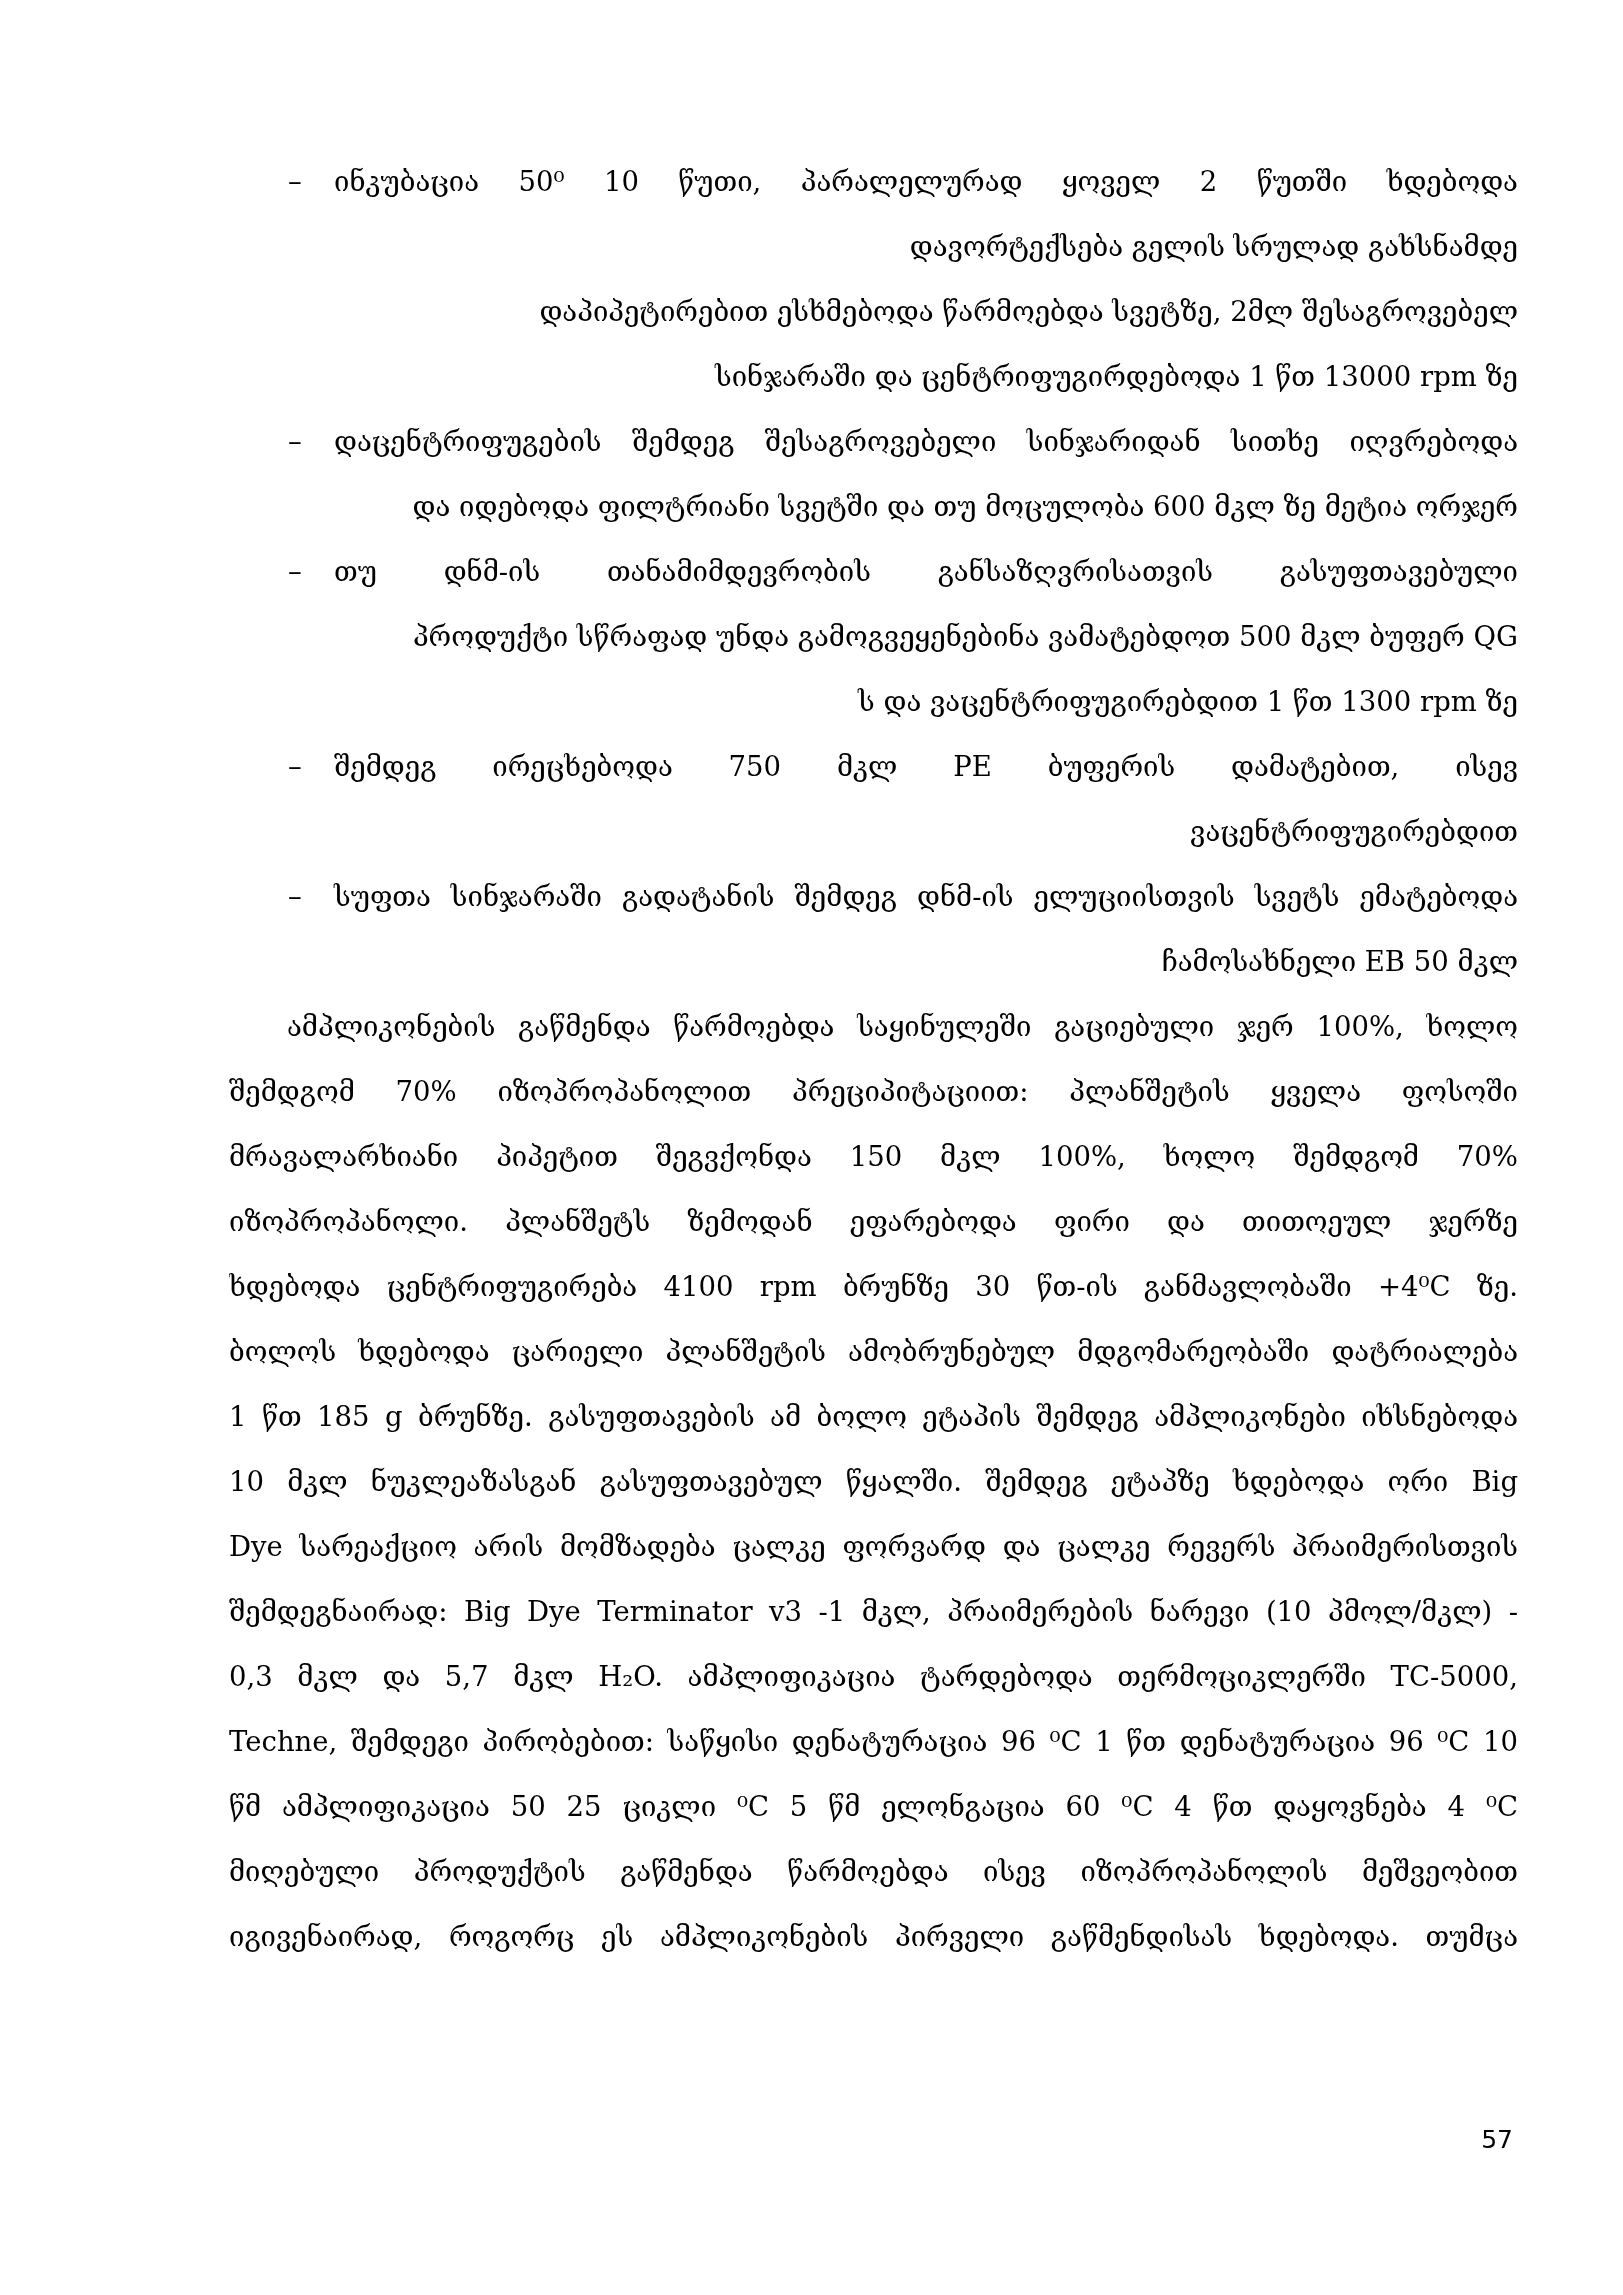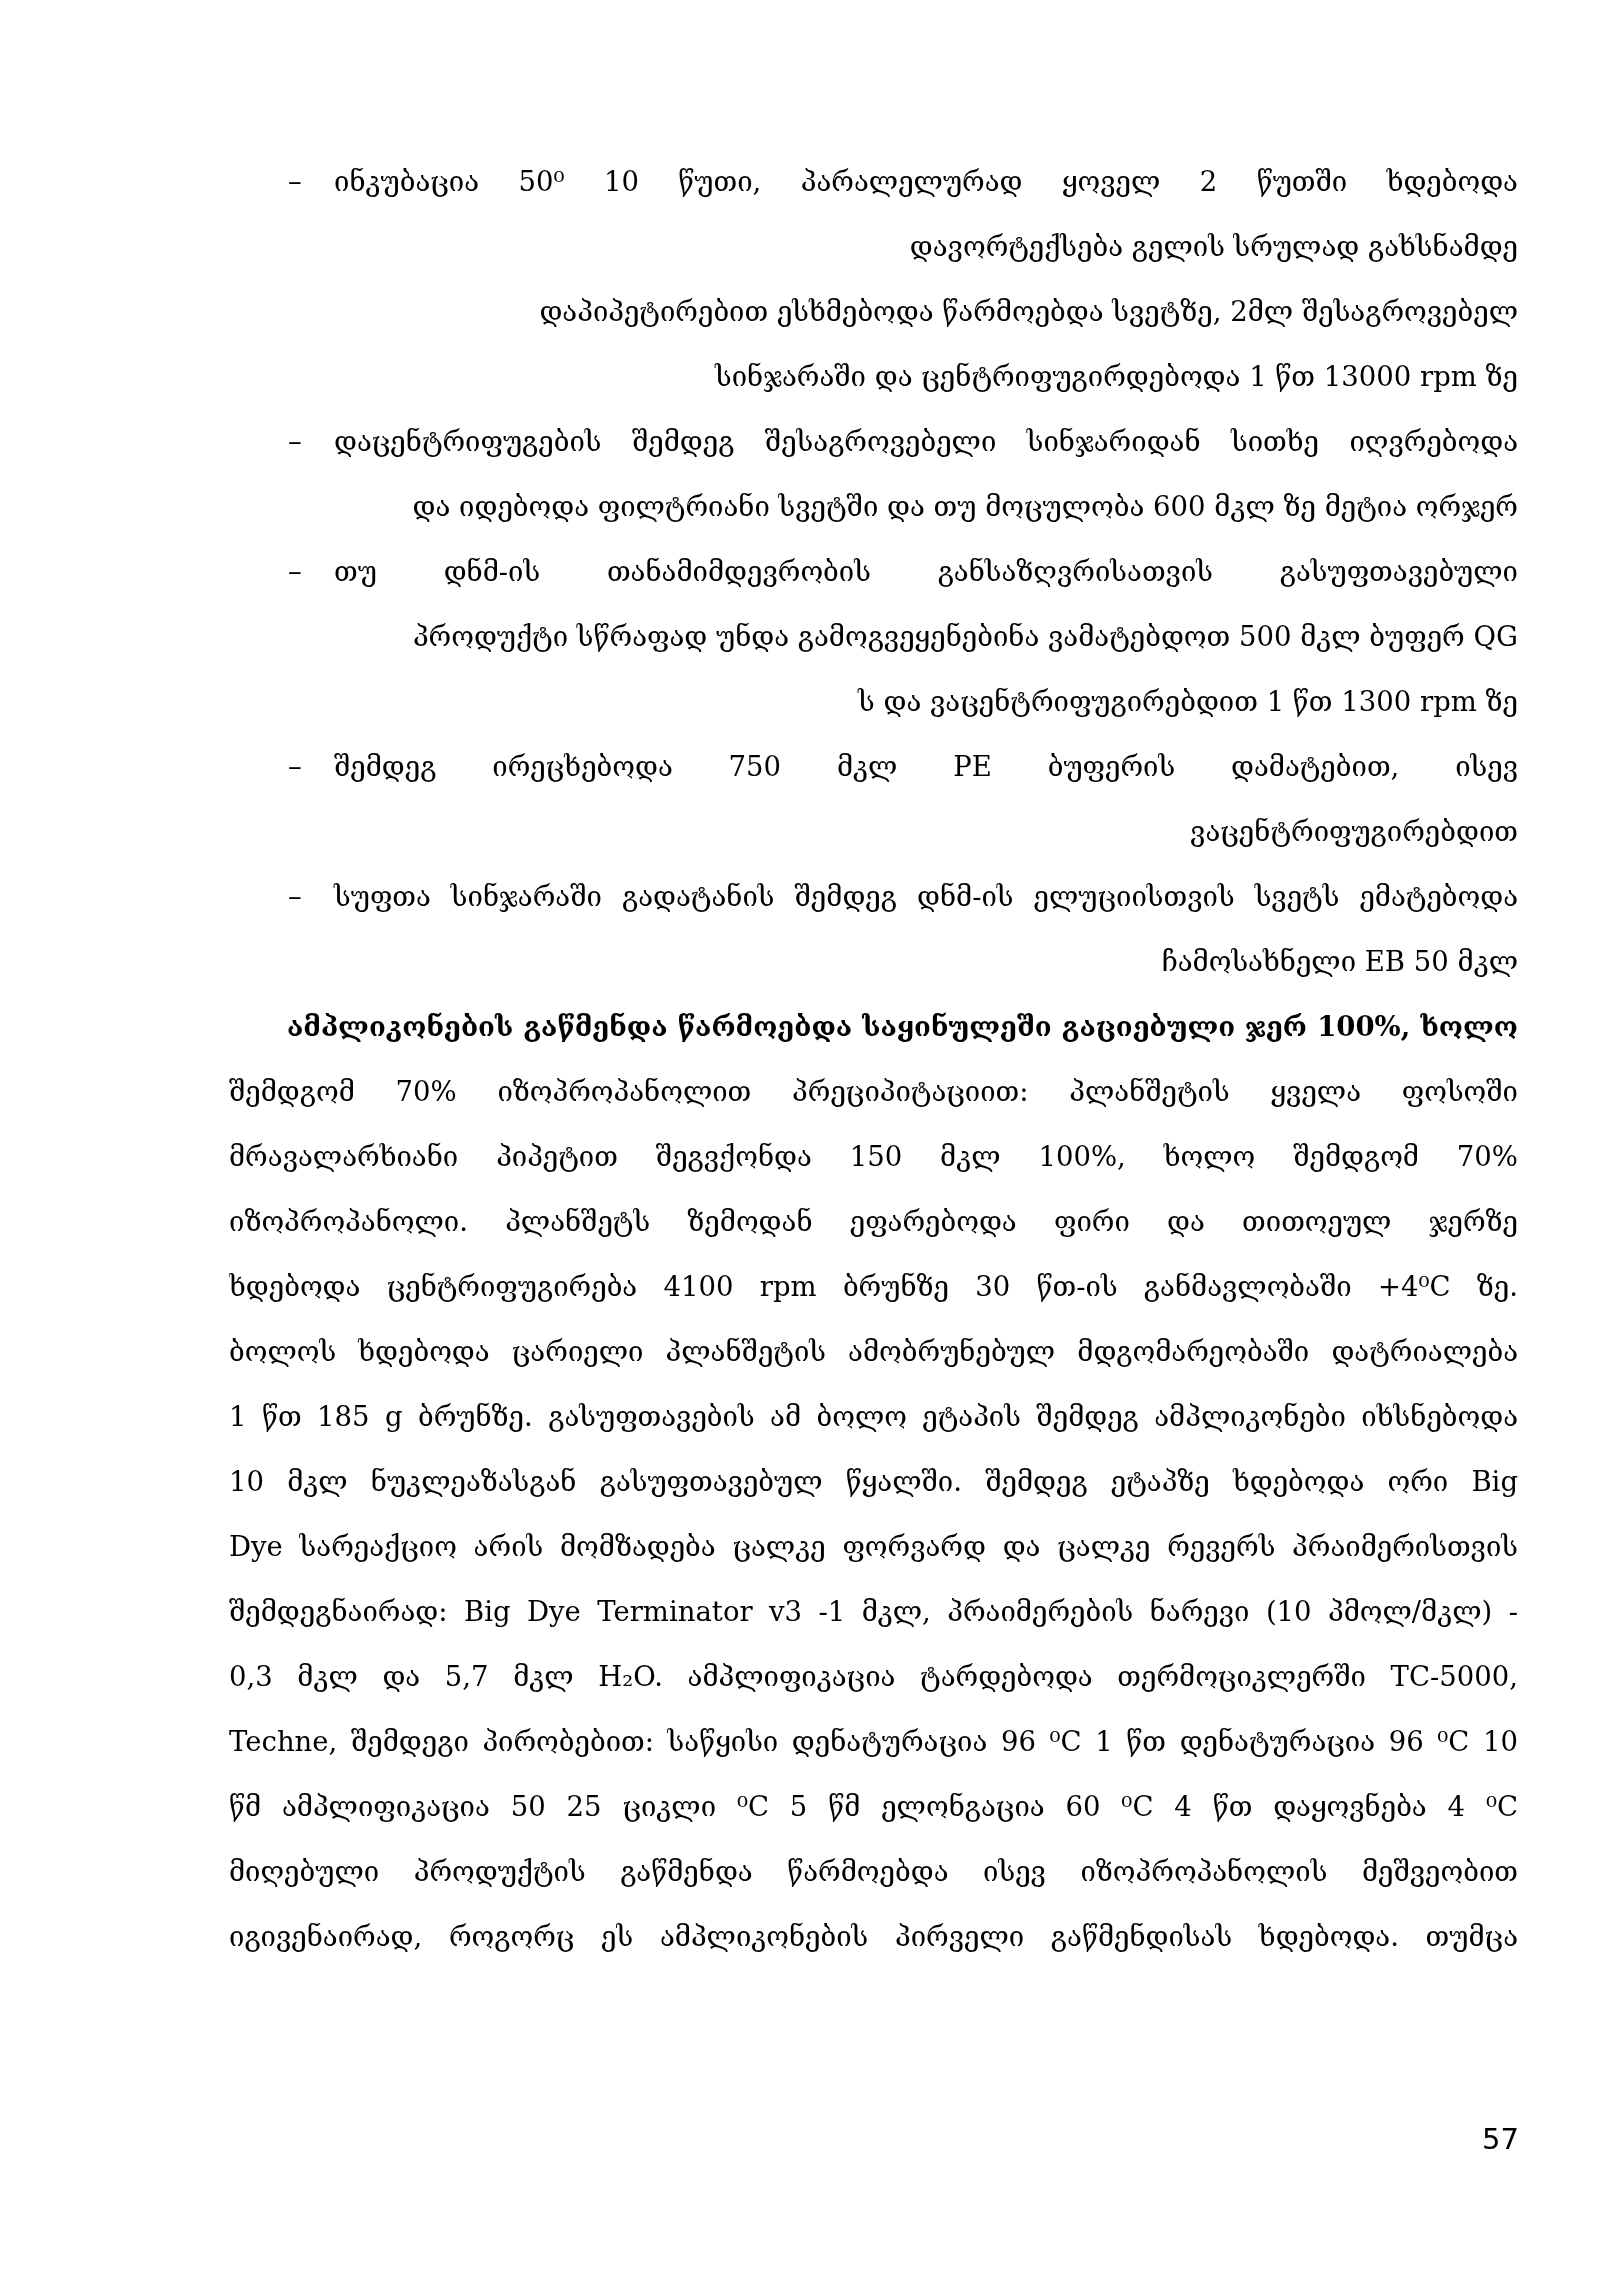--- a/index.html
+++ b/index.html
@@ -36,36 +36,36 @@
   }
   .line.justify { text-align: justify; }
   .line.justify::after {
     content: "";
     display: inline-block;
     width: 100%;
     height: 0;
   }
   .line.bullet { padding-left: 105px; }
   .line.cont   { padding-left: 105px; text-align: right; }
-  .line.pfirst { padding-left: 58px; font-weight: bold; }
+  .line.pfirst { padding-left: 58px; }
   .line.body   { padding-left: 0; }
   .dash {
     position: absolute;
     left: 59px;
     top: 0;
     width: 39px;
     text-align: left;
   }
   .pagenum {
     position: absolute;
     top: 2120px;
-    left: 240px;
+    left: 234px;
     width: 1279px;
     text-align: right;
-    font-size: 29px;
+    font-size: 25px;
     line-height: 39px;
     font-family: "DejaVu Sans", sans-serif;
   }
 </style>
 </head>
 <body>
 
 <div class="page">
   <div class="content">
       <div class="line bullet justify"><span class="dash">–</span><span>ინკუბაცია 50⁰ 10 წუთი, პარალელურად ყოველ 2 წუთში ხდებოდა</span></div>

